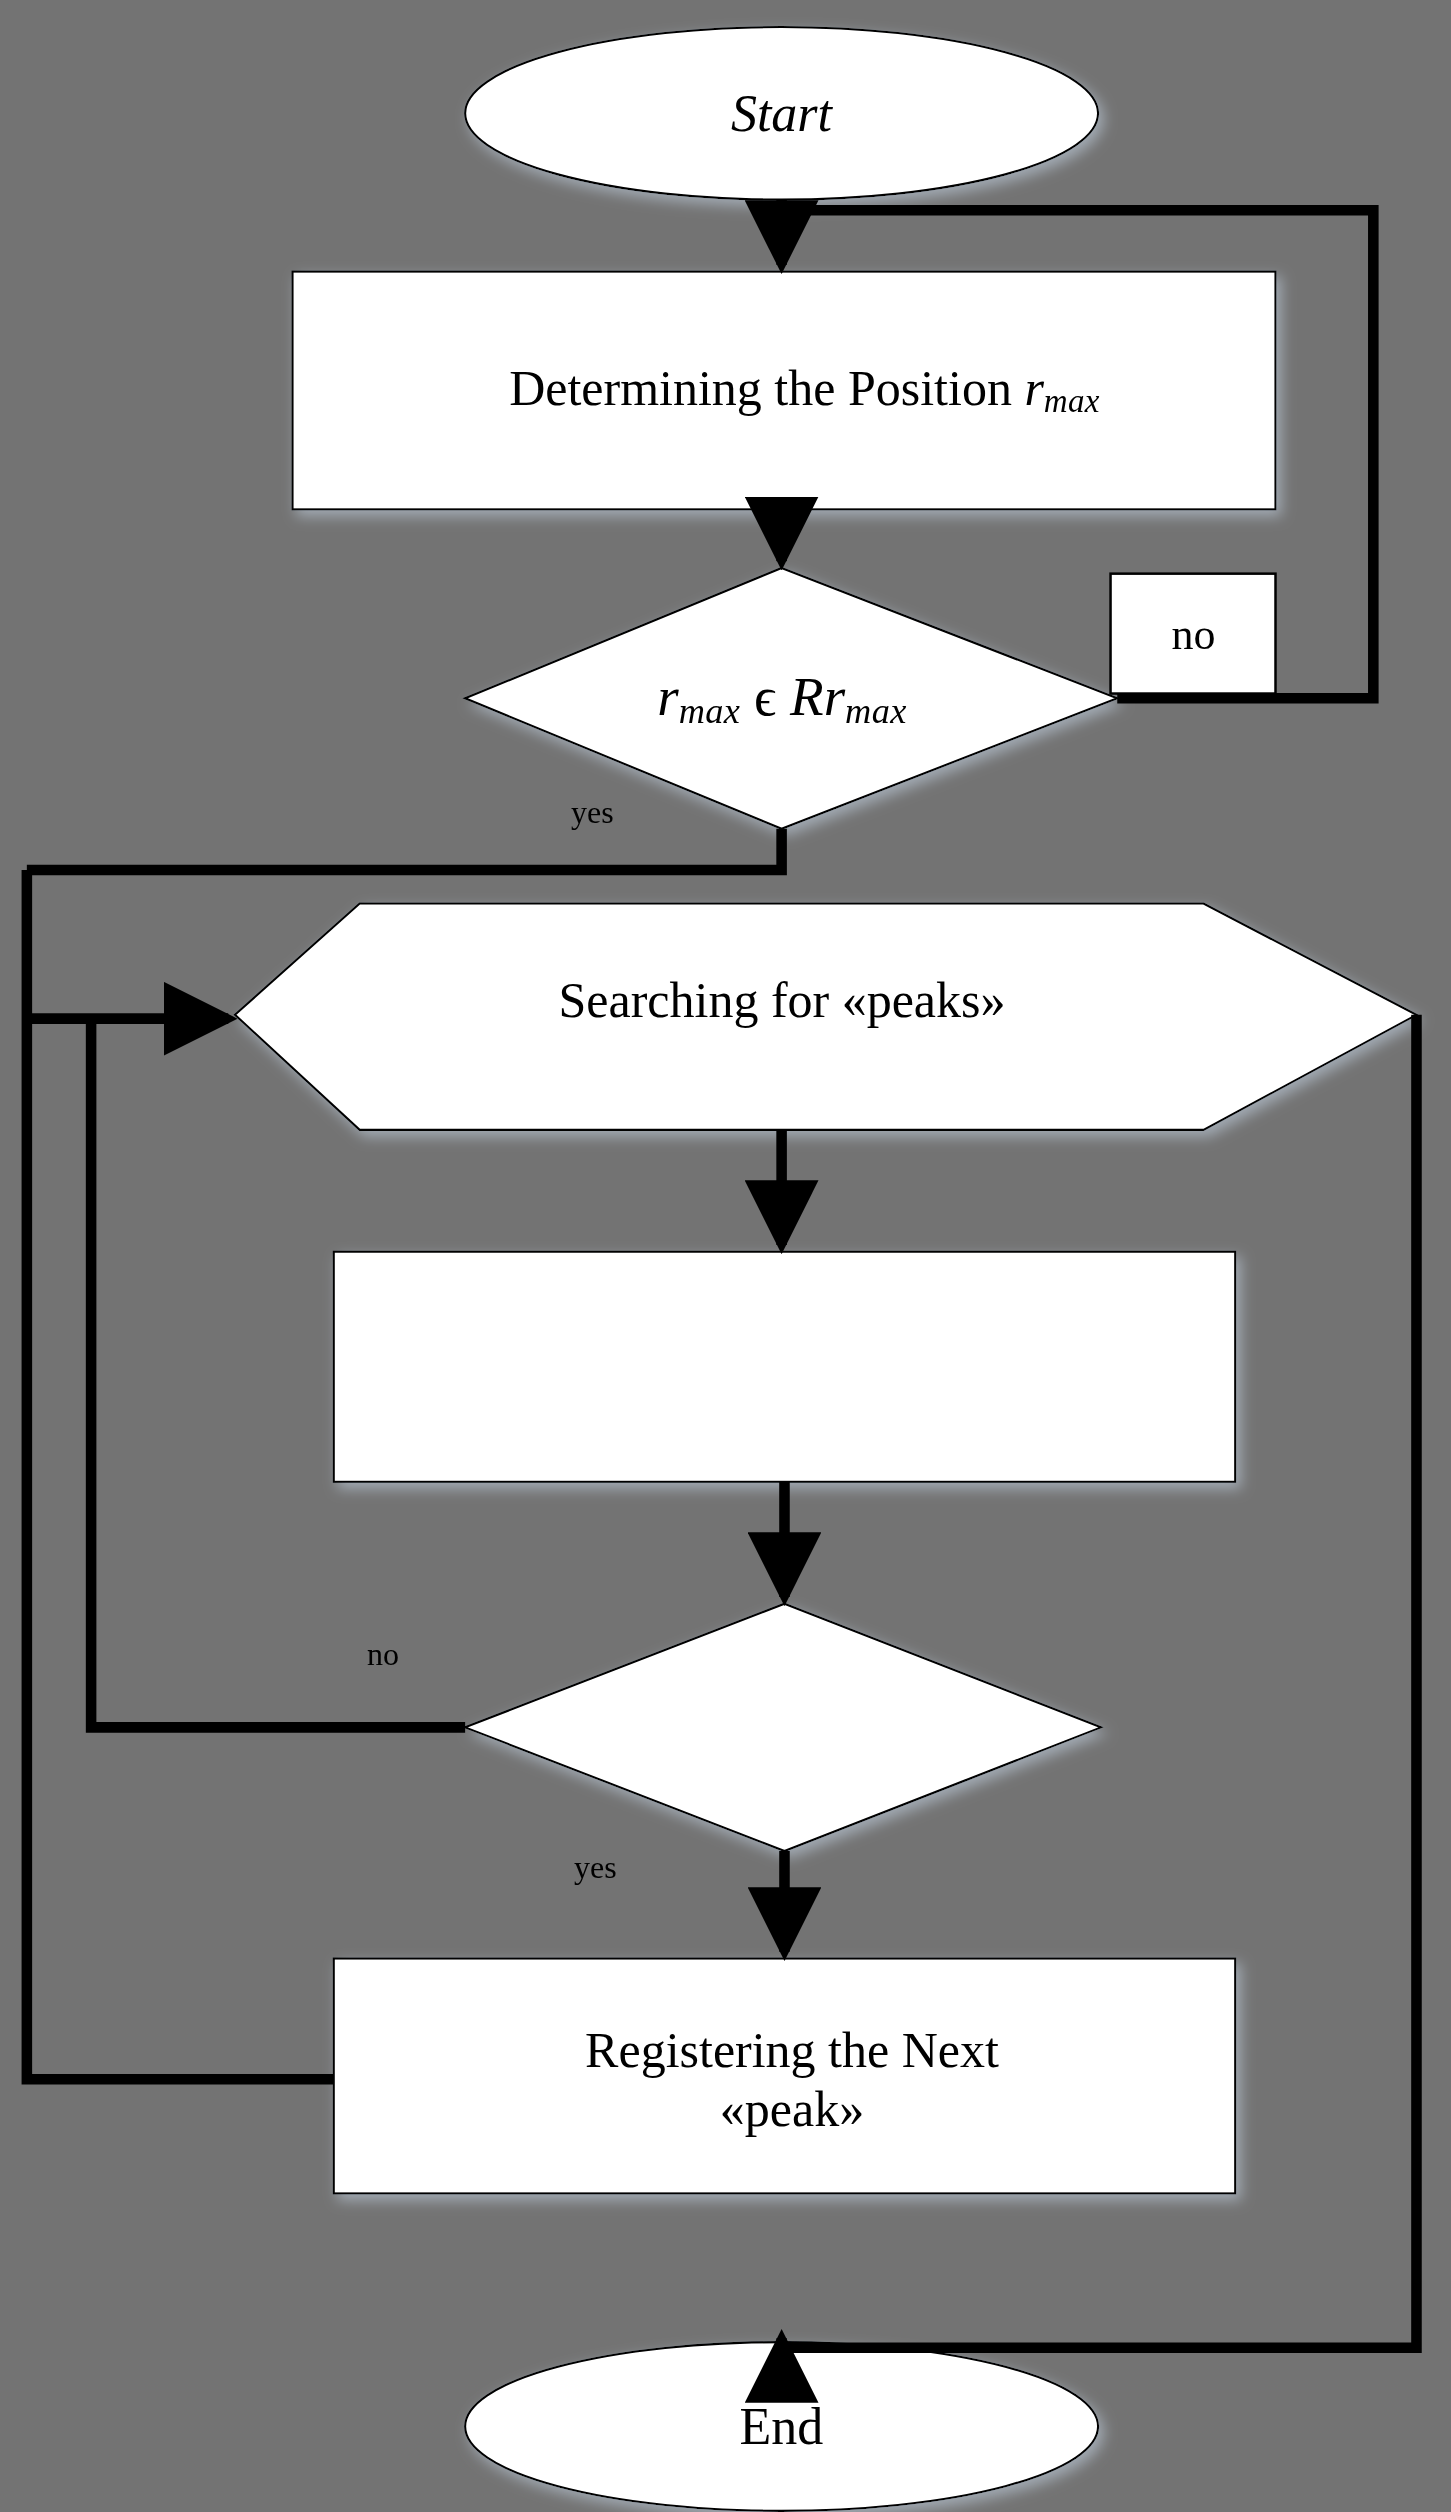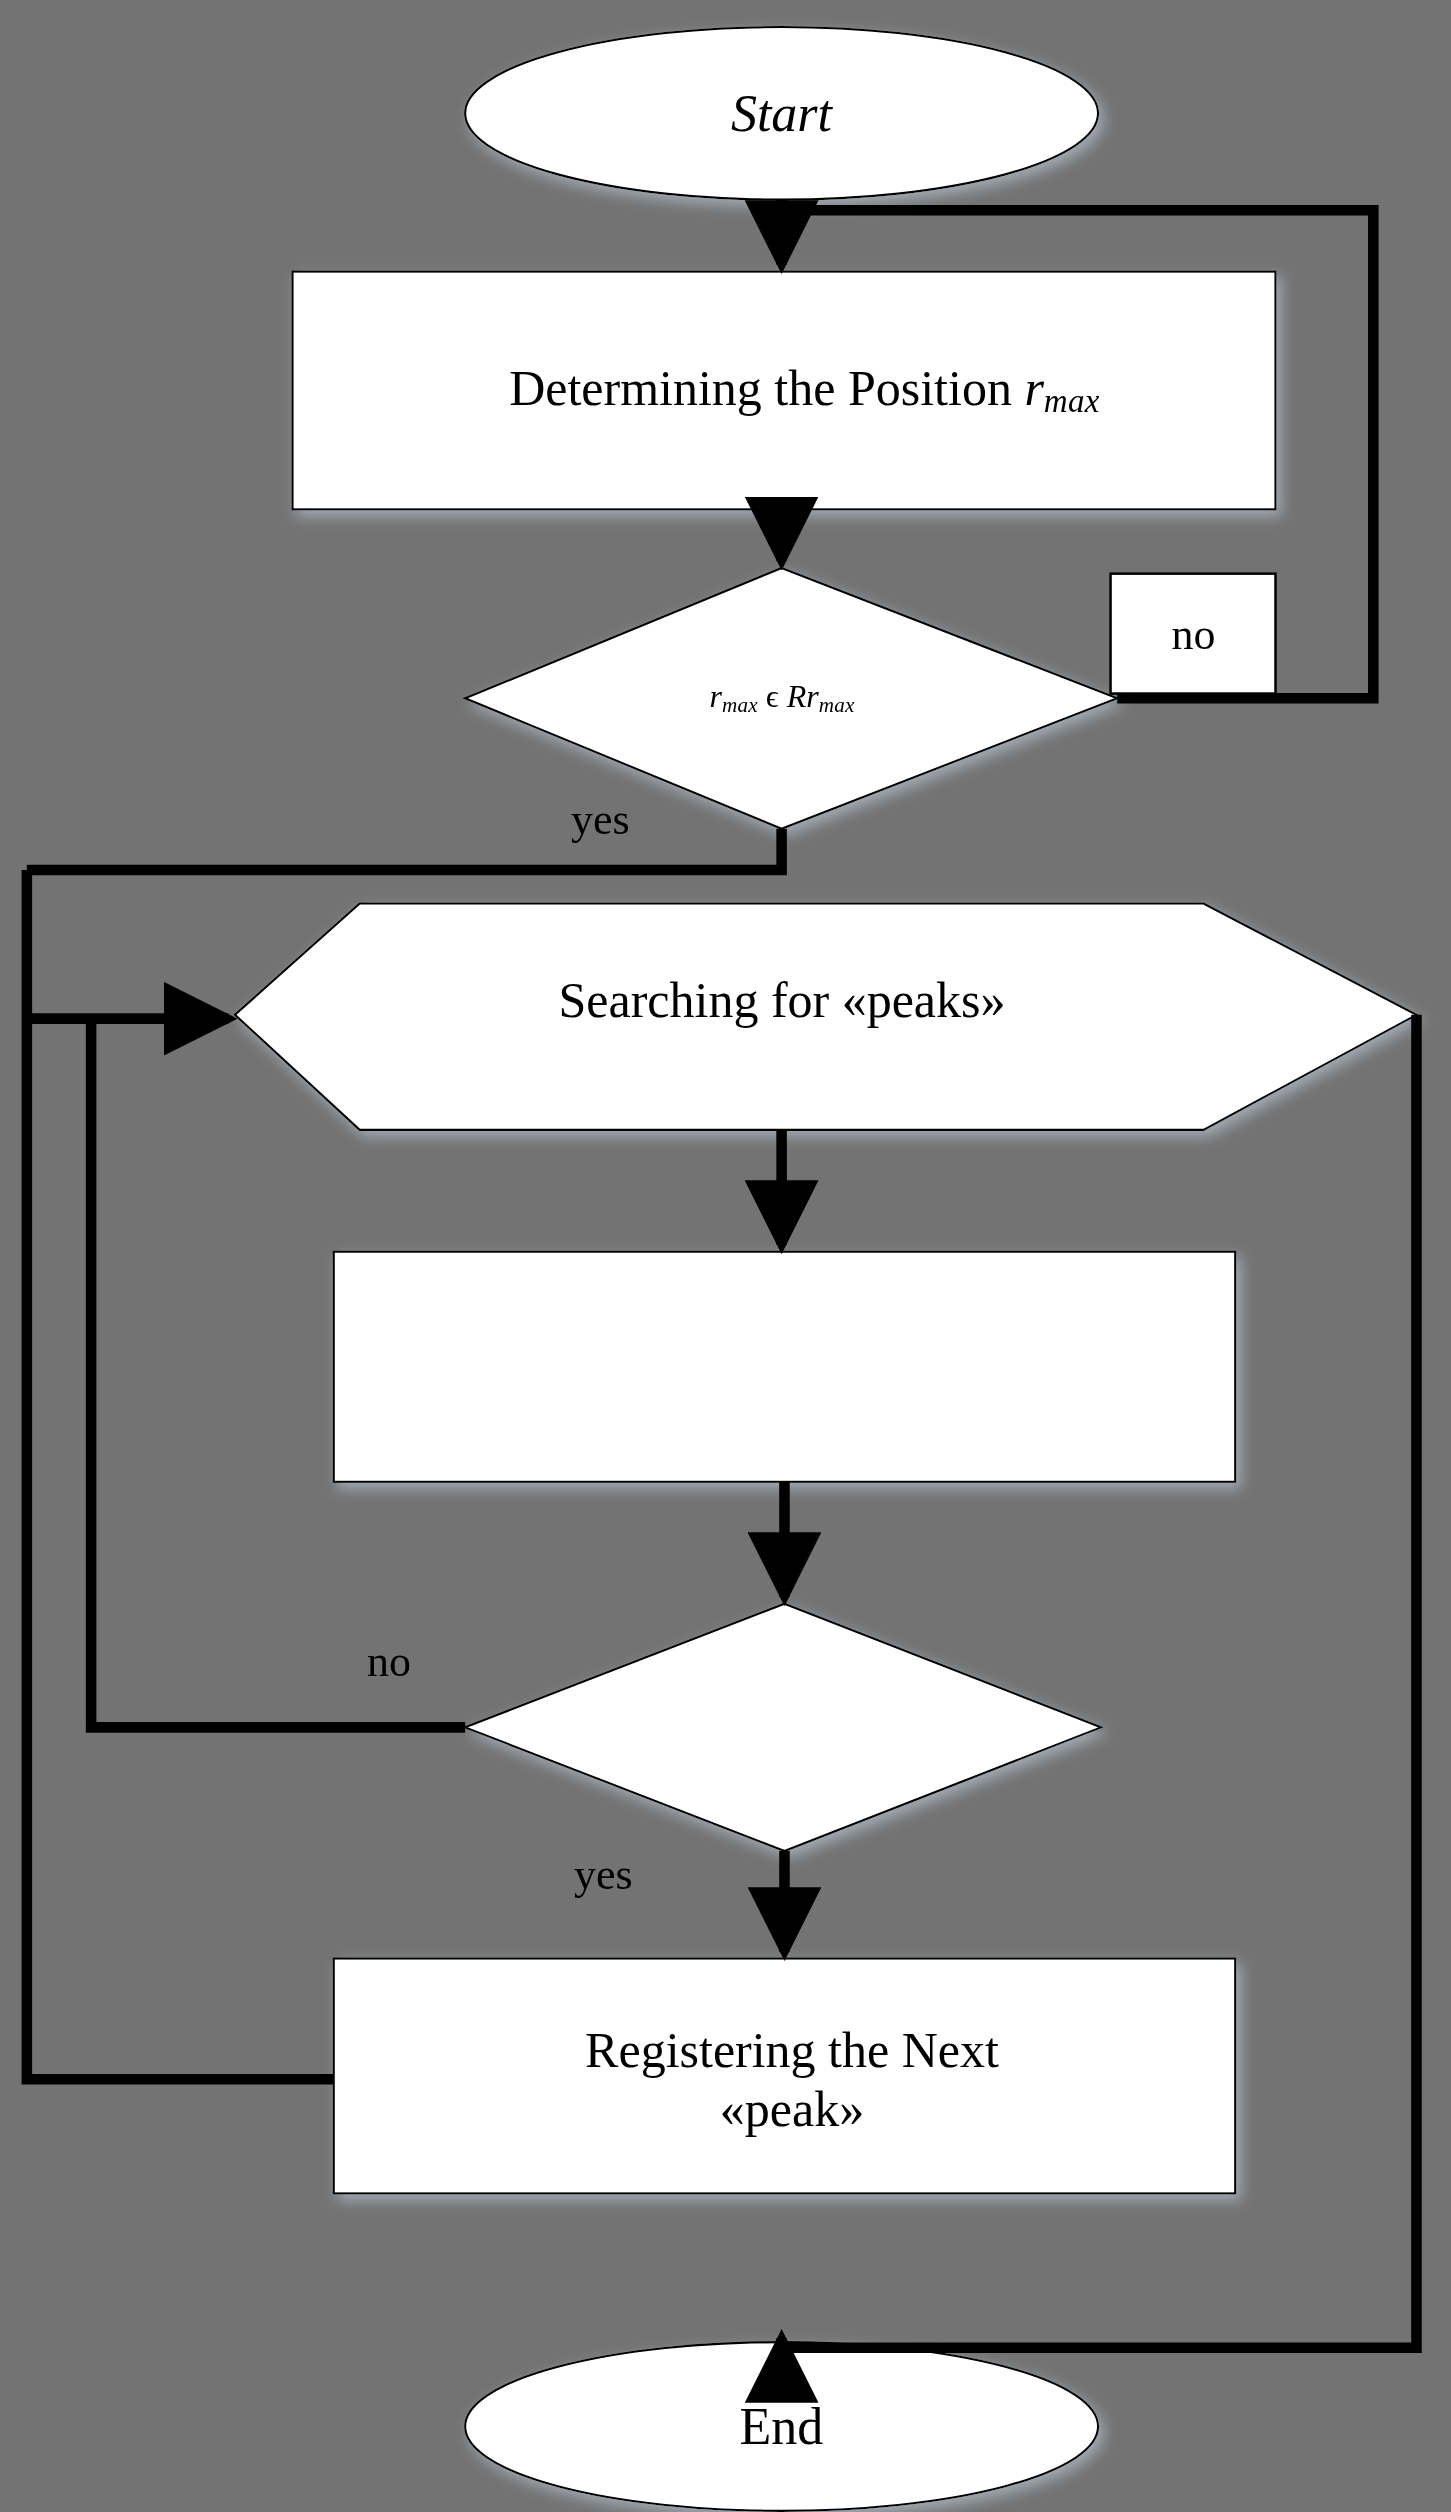--- a/index.html
+++ b/index.html
@@ -32,25 +32,25 @@
     justify-content: center;
     text-align: center;
     color: #000000;
     line-height: 1.12;
     pointer-events: none;
     white-space: nowrap;
   }
   .lbl-terminator { font-size: 52px; }
   .lbl-terminator.italic { font-style: italic; }
   .lbl-process   { font-size: 50px; }
-  .lbl-decision  { font-size: 32px; }
+  .lbl-decision  { font-size: 55px; }
   .lbl-hexagon   { font-size: 50px; gap: 36px; }
   .edge-label {
     position: absolute;
-    font-size: 44px;
+    font-size: 32px;
     color: #000000;
     white-space: nowrap;
   }
   .no-box-label {
     position: absolute;
     display: flex;
     align-items: center;
     justify-content: center;
     font-size: 44px;
     color: #000000;

